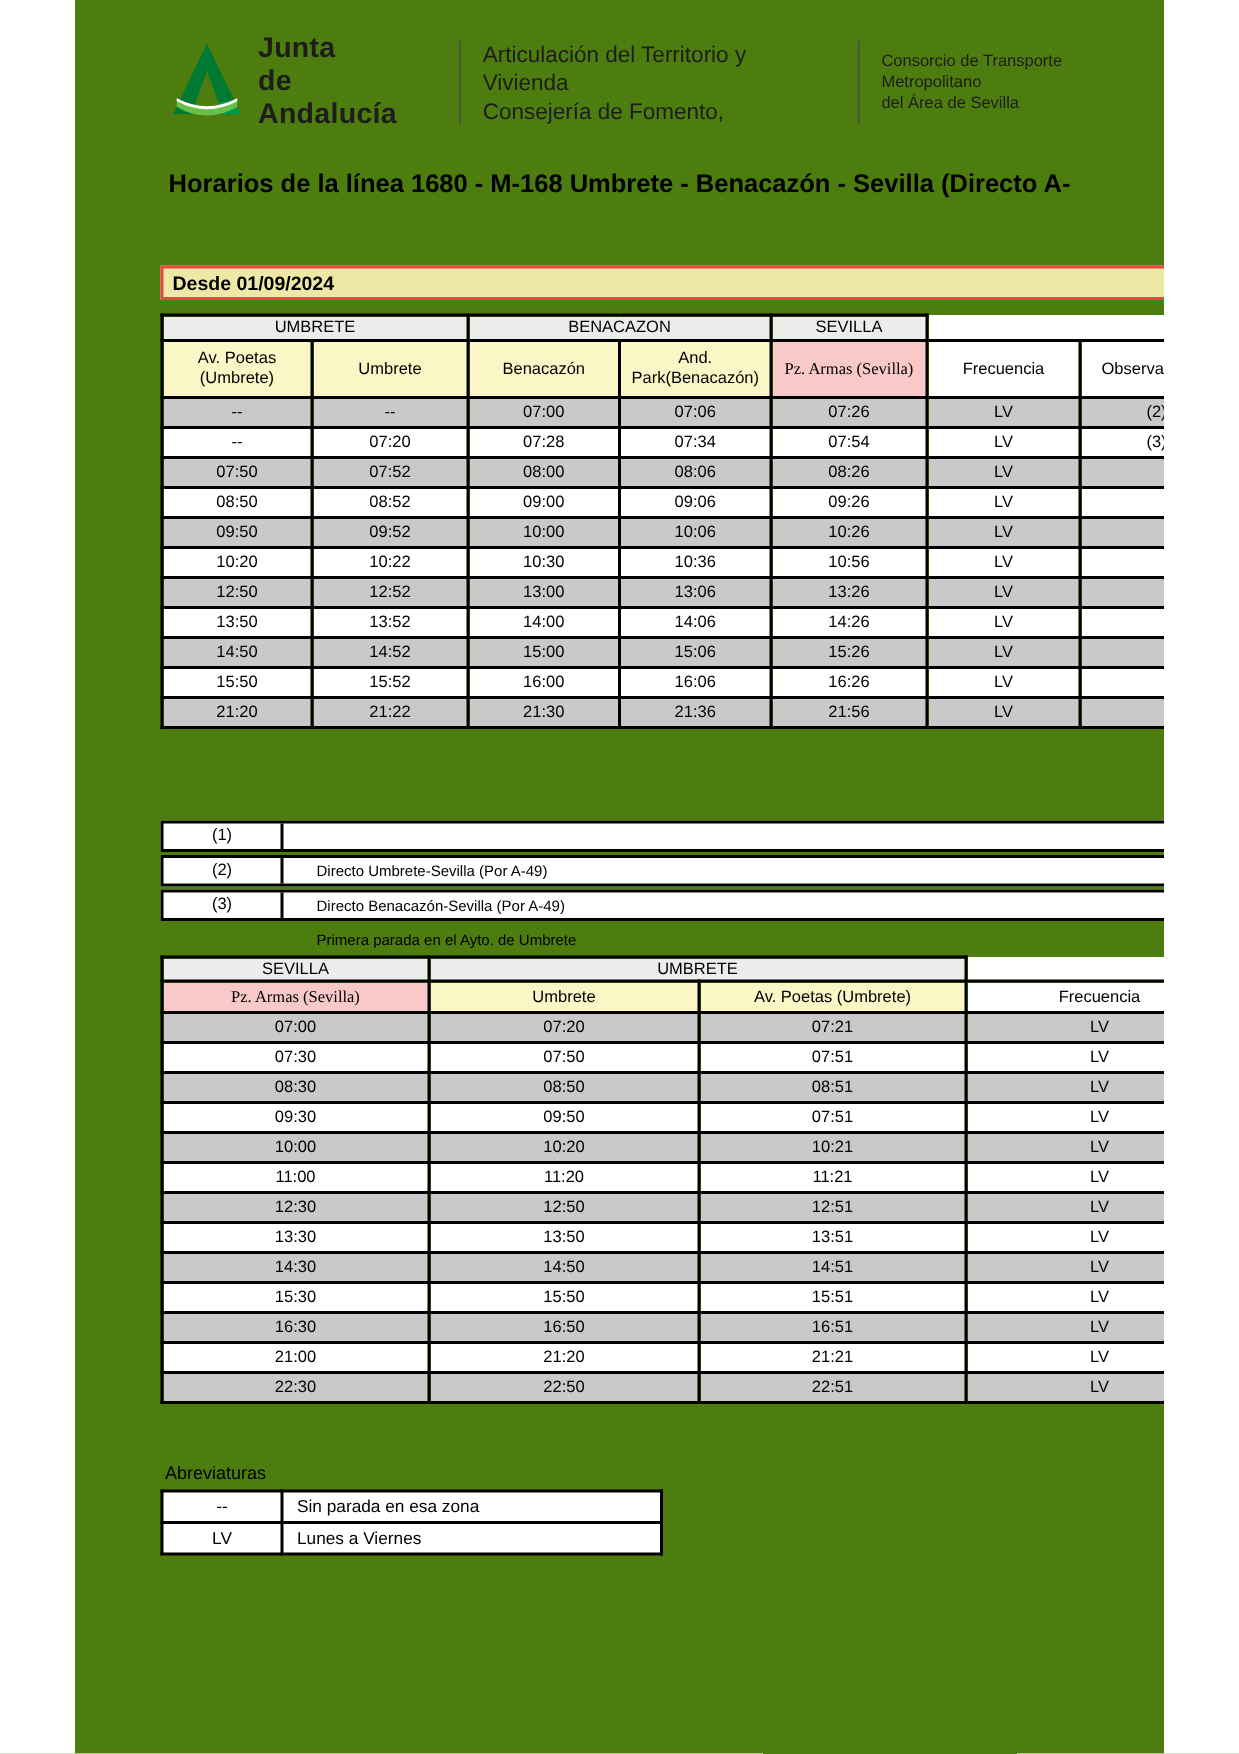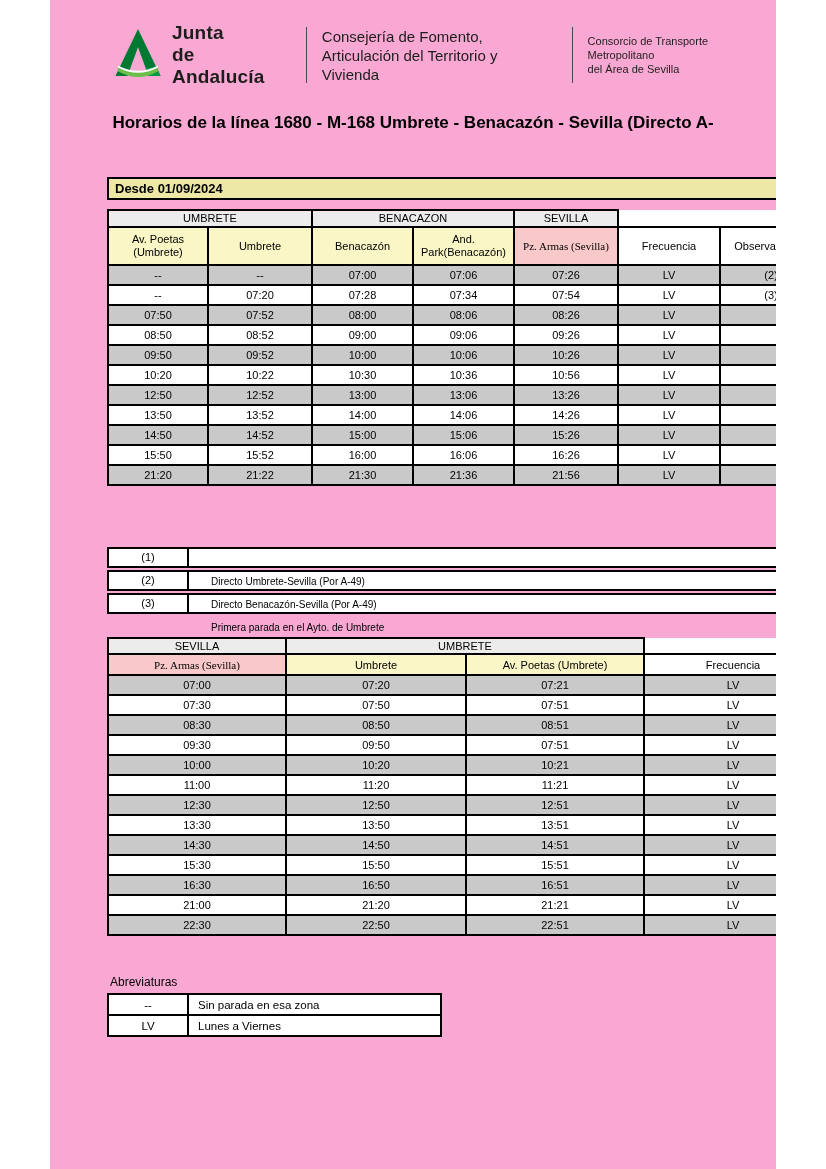--- a/index.html
+++ b/index.html
@@ -1,37 +1,37 @@
 <!DOCTYPE html>
 <html><head>
 <meta charset="utf-8">
 <style>
   * { margin:0; padding:0; box-sizing:border-box; }
   html,body { background:#fff; }
   .page {
-    position:relative; width:726px; height:1169px; background:#f9a8d4;
+    position:relative; width:726px; height:1169px; background:#4d7c0f;
     font-family:"Liberation Sans", sans-serif; color:#000;
     margin:0 auto; overflow:hidden;
   }
 
   
   .hdr { position:absolute; top:22px; left:64px; display:flex; align-items:center; }
   .logo-mark { width:48px; height:58px; flex:0 0 auto; }
   .logo-text { margin-left:10px; font-weight:bold; font-size:19px; line-height:22px; color:#1d1d1b; letter-spacing:0.2px; }
   .vdiv { width:1px; background:#4a4a4a; height:56px; margin:0 15px; align-self:center; }
   .consejeria { font-size:15px; line-height:19px; color:#1d1d1b; }
   .consorcio { font-size:11px; line-height:14px; color:#1d1d1b; }
 
   
   .title { position:absolute; top:113px; left:0; width:100%; text-align:center;
            font-size:17px; font-weight:bold; color:#000; }
 
   
   .banner { position:absolute; top:177px; left:57px; width:714px; height:23px;
-            background:#ede8a6; border:2px solid #000000; font-size:13px; font-weight:bold;
+            background:#ede8a6; border:2px solid #ef4444; font-size:13px; font-weight:bold;
             line-height:19px; padding-left:6px; }
 
   
   table.tt { border-collapse:collapse; table-layout:fixed; position:absolute; left:57px; }
   table.tt th, table.tt td {
     border:2px solid #000; font-size:11px; font-weight:normal;
     text-align:center; vertical-align:middle; padding:1px 2px; overflow:hidden;
   }
   table.tt th.filler { border:none; background:#fff; }
   table.tt th.group { background:#ececec; }
@@ -77,22 +77,22 @@
       <path d="M72,100 L97,100 L88,80 L66,84 Z" fill="#009a44"></path>
       <path d="M8,78 Q50,102 92,78 L92,90 Q50,114 8,90 Z" fill="#6abf4b"></path>
       <path d="M8,78 Q50,100 92,78 L92,82 Q50,104 8,82 Z" fill="#ffffff"></path>
     </svg>
     <div class="logo-text">
       <div>Junta</div>
       <div>de Andalucía</div>
     </div>
     <div class="vdiv"></div>
     <div class="consejeria">
+      <div>Articulación del Territorio y Vivienda</div>
       <div>Consejería de Fomento,</div>
-      <div>Articulación del Territorio y Vivienda</div>
     </div>
     <div class="vdiv"></div>
     <div class="consorcio">
       <div>Consorcio de Transporte Metropolitano</div>
       <div>del Área de Sevilla</div>
     </div>
   </div>
 
   <div class="title">Horarios de la línea 1680 - M-168 Umbrete - Benacazón - Sevilla (Directo A-</div>
 

